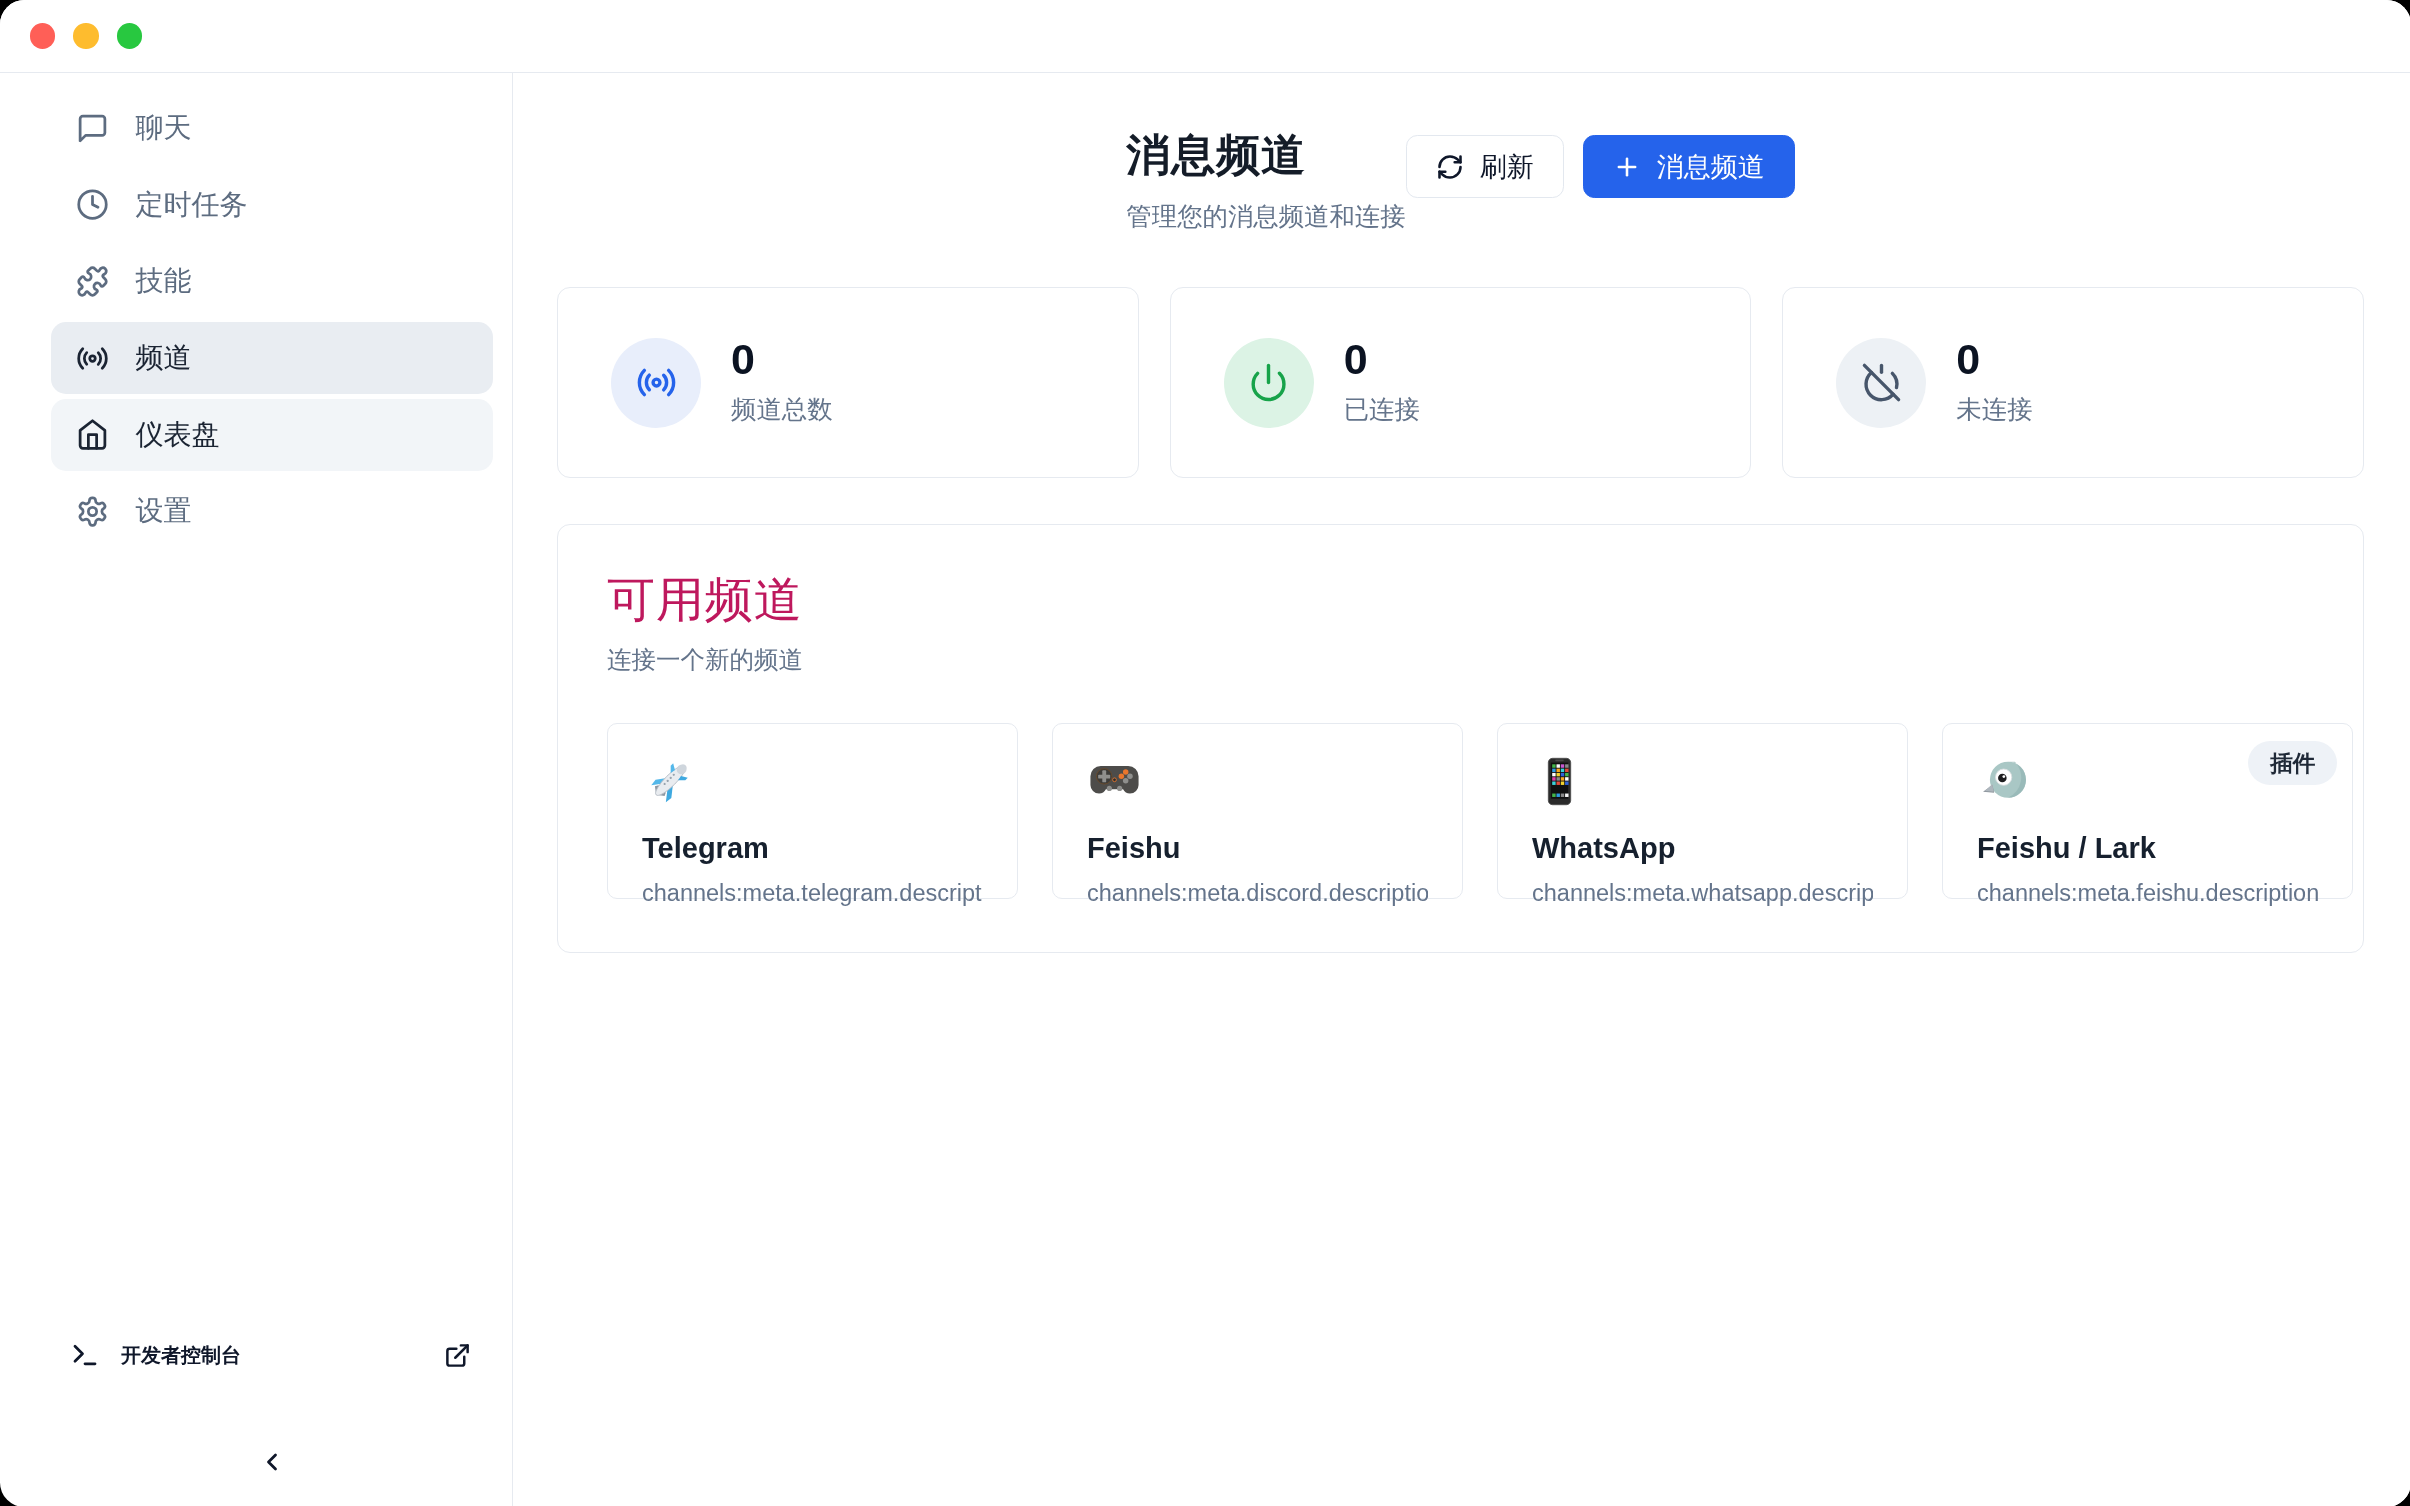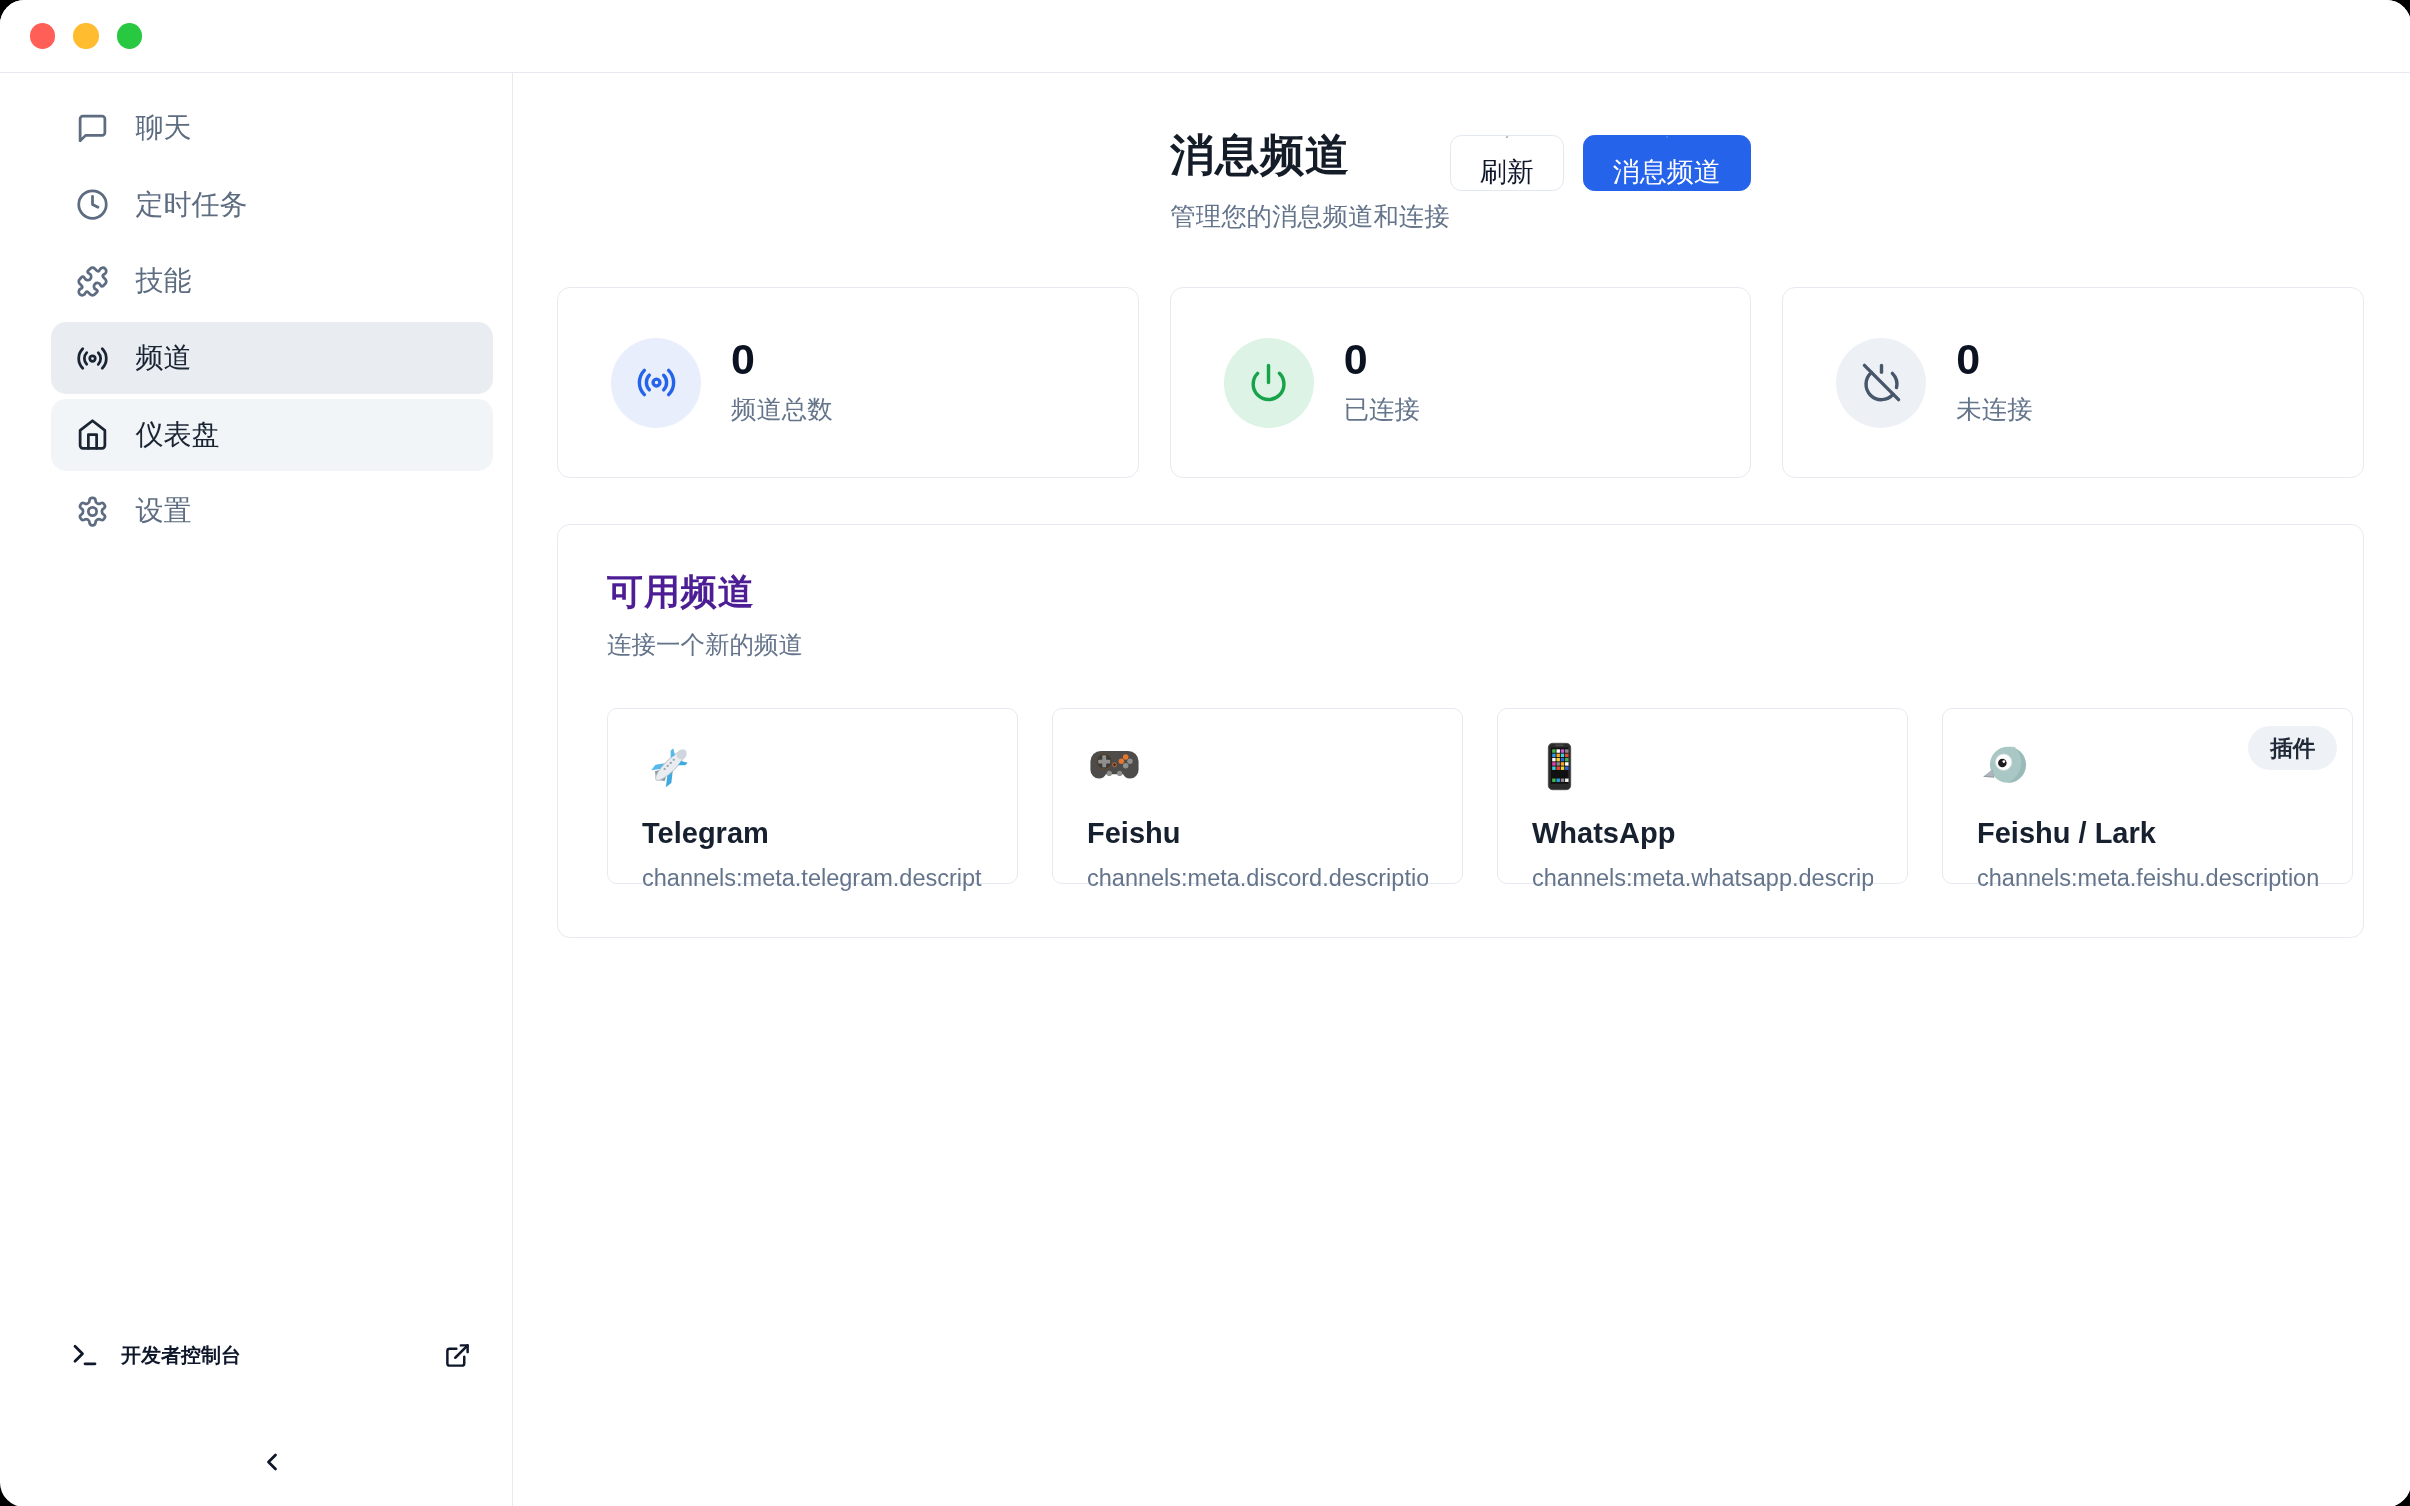--- a/index.html
+++ b/index.html
@@ -29,37 +29,37 @@
   .collapse-row { display:flex; justify-content:center; margin-top:49px; }
   .collapse-btn { width:56px; height:56px; display:flex; align-items:center; justify-content:center; cursor:pointer; color:#0f172a; }
   .collapse-btn svg { width:28px; height:28px; }
 
   
   .main { flex:1; padding:53px 47px 0 44px; overflow:hidden; background:#fff; }
   .page-header { display:flex; justify-content:center; align-items:flex-start; }
   .page-title { font-size:44px; font-weight:700; color:#141c28; letter-spacing:0.9px; }
   .page-subtitle { font-size:25.4px; color:#64748b; margin-top:15px; }
   .header-actions { display:flex; gap:19px; margin-top:9.4px; }
-  .btn { height:56px; border-radius:11.3px; display:inline-flex; align-items:center; gap:16px; font-size:27px; padding:0 29px; cursor:pointer; font-family:inherit;flex-direction:column; }
+  .btn { height:63px; border-radius:11.3px; display:inline-flex; align-items:center; gap:16px; font-size:27px; padding:0 29px; cursor:pointer; font-family:inherit; }
   .btn svg { width:28px; height:28px; }
   .btn-outline { background:#fff; border:0.9px solid #e3e8ef; color:#0f172a; font-weight:500; }
   .btn-primary { background:#2563eb; border:0.9px solid #2563eb; color:#fff; font-weight:500; }
 
   .stats-row { display:flex; gap:31px; margin-top:53px; }
   .stat-card { flex:1; height:191px; border:0.9px solid #e6eaf0; border-radius:13px; background:#fff; display:flex; align-items:center; padding:0 53px; gap:30px; }
   .stat-icon { width:90px; height:90px; border-radius:50%; display:flex; align-items:center; justify-content:center; flex:0 0 90px; }
   .stat-icon svg { width:41px; height:41px; }
   .stat-icon.blue { background:#e8eefb; color:#2563eb; }
   .stat-icon.green { background:#dcf3e5; color:#17a34a; }
   .stat-icon.gray { background:#edf1f5; color:#47566b; }
   .stat-value { font-size:43px; font-weight:700; color:#0b1322; line-height:1; }
   .stat-label { font-size:25.4px; color:#64748b; margin-top:11.3px; }
 
   .section-card { margin-top:46px; border:0.9px solid #e6eaf0; border-radius:13px; background:#fff; padding:43px 49px 53px 49px; }
-  .section-title { font-size:36px; font-weight:700; color:#4c1d95; letter-spacing:0.9px; }
+  .section-title { font-size:48px; font-weight:400; color:#be185d; letter-spacing:0.9px; }
   .section-subtitle { font-size:24.5px; color:#64748b; margin-top:11.3px; }
   .channels-row { display:flex; gap:34px; margin-top:47px; }
   .channel-card { width:411px; flex:0 0 411px; height:176px; border:0.9px solid #e6eaf0; border-radius:10px; background:#fff; padding:30px 34px; position:relative; cursor:pointer; }
   .channel-emoji { width:55px; height:55px; display:block; }
   .channel-name { font-size:29px; font-weight:600; color:#16202e; margin-top:22.6px; }
   .channel-desc { font-size:23.5px; color:#64748b; margin-top:15px; white-space:nowrap; overflow:hidden; }
   .plugin-badge { position:absolute; top:17px; right:15px; background:#eef2f7; border-radius:941px; padding:6.6px 21.7px; font-size:22.6px; font-weight:600; color:#1f2937; }
 </style>
 </head>
 <body>

